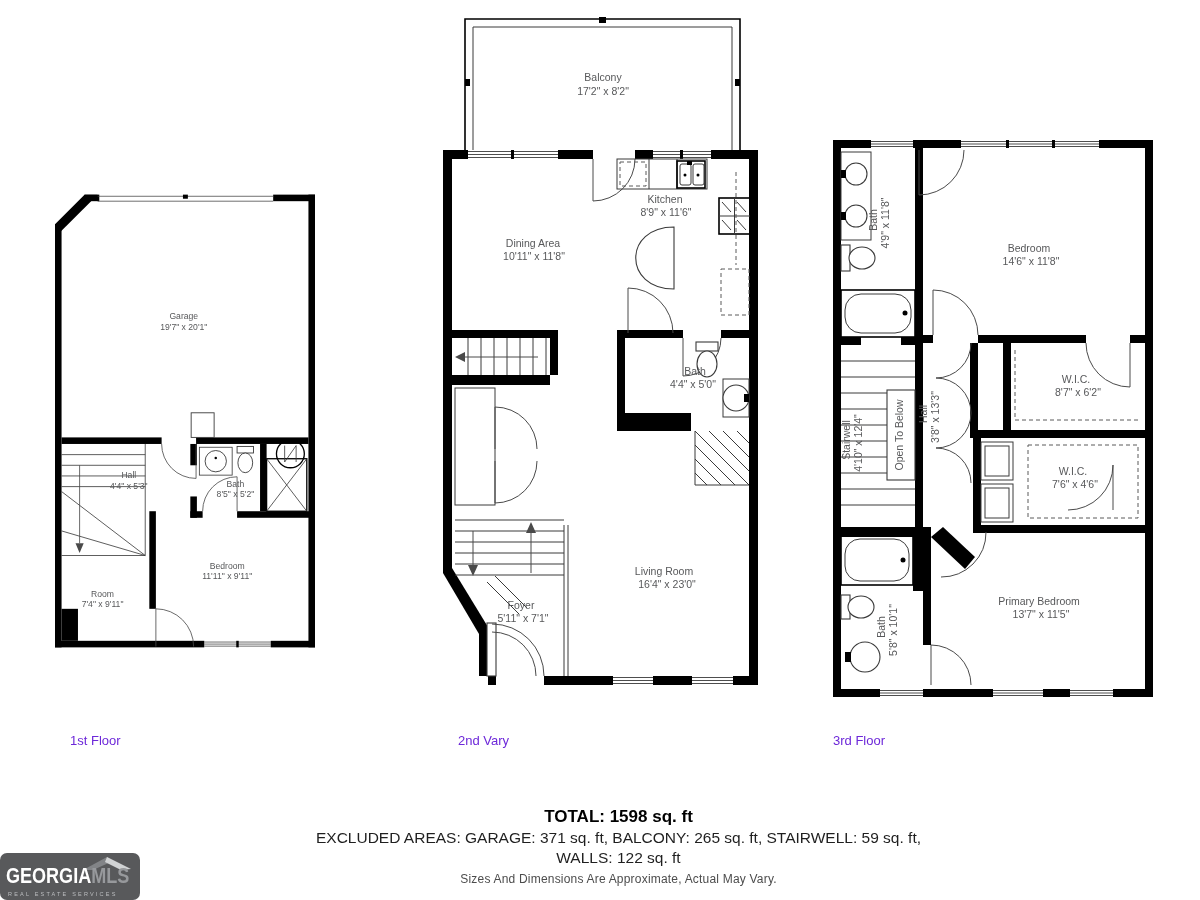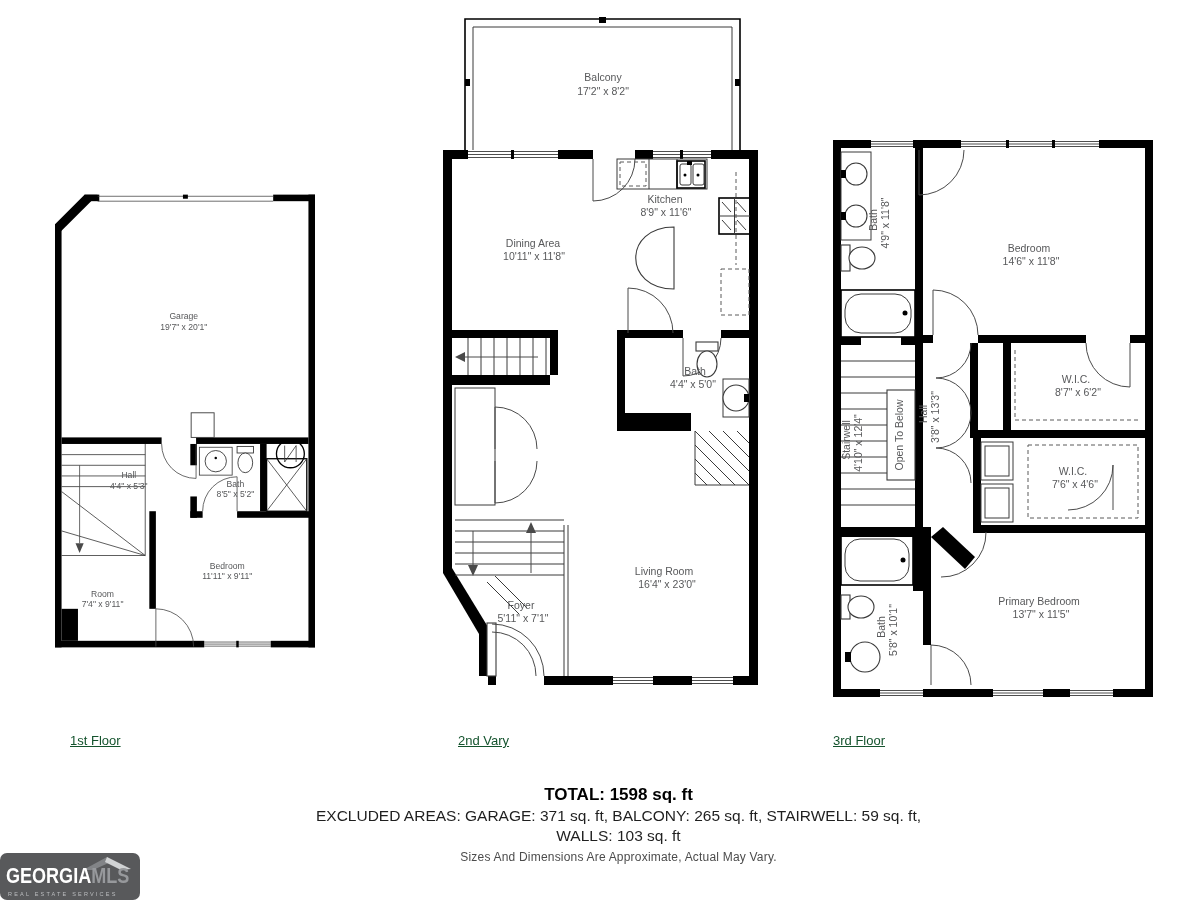--- a/index.html
+++ b/index.html
@@ -10,23 +10,23 @@
   
   .w{fill:#000;stroke:none;}
   .ln{stroke:#3a3a3a;stroke-width:1;fill:none;}
   .ln2{stroke:#000;stroke-width:1.6;fill:none;}
   .fx{stroke:#3a3a3a;stroke-width:1.1;fill:#fff;}
   .arc{stroke:#4a4a4a;stroke-width:1;fill:none;}
   .dash{stroke:#5a5a5a;stroke-width:1;fill:none;stroke-dasharray:4 3;}
   .win{stroke:#3a3a3a;stroke-width:0.9;}
   .mul{fill:#000;}
   .rn{font-family:"Liberation Sans",sans-serif;font-size:10.5px;fill:#57585a;text-anchor:middle;}
-  .caption{position:absolute;font-size:13px;color:#14532d;text-decoration:underline;}
+  .caption{position:absolute;font-size:13px;color:#6d28d9;}
   
-  .summary{position:absolute;left:0;right:0;top:784px;text-align:center;color:#1f1f1f;padding-left:37px;}
+  .summary{position:absolute;left:0;right:0;top:806px;text-align:center;color:#1f1f1f;padding-left:37px;}
   .summary .total{font-size:17px;font-weight:700;color:#000;line-height:22px;}
   .summary .line{font-size:15.5px;line-height:20px;}
   .summary .disclaimer{font-size:12px;color:#4c4c4c;margin-top:4px;letter-spacing:0.2px;}
   
   .logo{position:absolute;left:0;top:853px;width:140px;height:47px;background:#58595b;border-radius:7px;}
   .logo-roof{position:absolute;right:5px;top:2px;}
   .logo-line{position:absolute;left:6px;top:10px;white-space:nowrap;
              transform:scaleX(0.82);transform-origin:left top;
              font-weight:700;font-size:22px;letter-spacing:0;}
   .logo-georgia{color:#ffffff;}
@@ -455,21 +455,21 @@
   </svg>
 </div>
 
 <div class="caption" style="left:70px;top:733px">1st Floor</div>
 <div class="caption" style="left:458px;top:733px">2nd Vary</div>
 <div class="caption" style="left:833px;top:733px">3rd Floor</div>
 
 <div class="summary">
   <div class="total">TOTAL: 1598 sq. ft</div>
   <div class="line">EXCLUDED AREAS: GARAGE: 371 sq. ft, BALCONY: 265 sq. ft, STAIRWELL: 59 sq. ft,</div>
-  <div class="line">WALLS: 103 sq. ft</div>
+  <div class="line">WALLS: 122 sq. ft</div>
   <div class="disclaimer">Sizes And Dimensions Are Approximate, Actual May Vary.</div>
 </div>
 
 <div class="logo">
   <svg class="logo-roof" width="52" height="16" viewBox="0 0 52 16">
     <polygon points="0,15 24,2 30,6 10,15" fill="#828487"></polygon>
     <polygon points="24,2 48,14 38,15 22,7" fill="#d1d3d4"></polygon>
   </svg>
   <div class="logo-line">
     <span class="logo-georgia">GEORGIA</span><span class="logo-mls">MLS</span>

